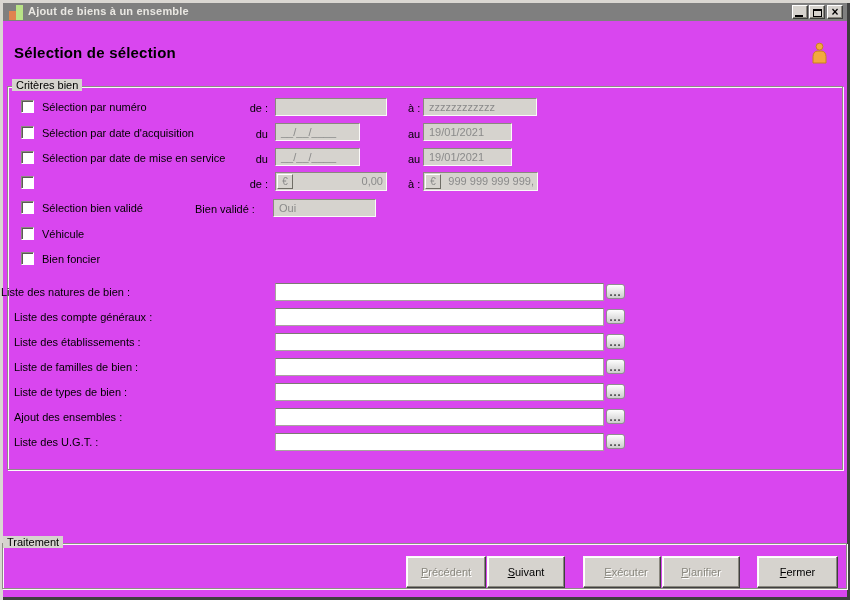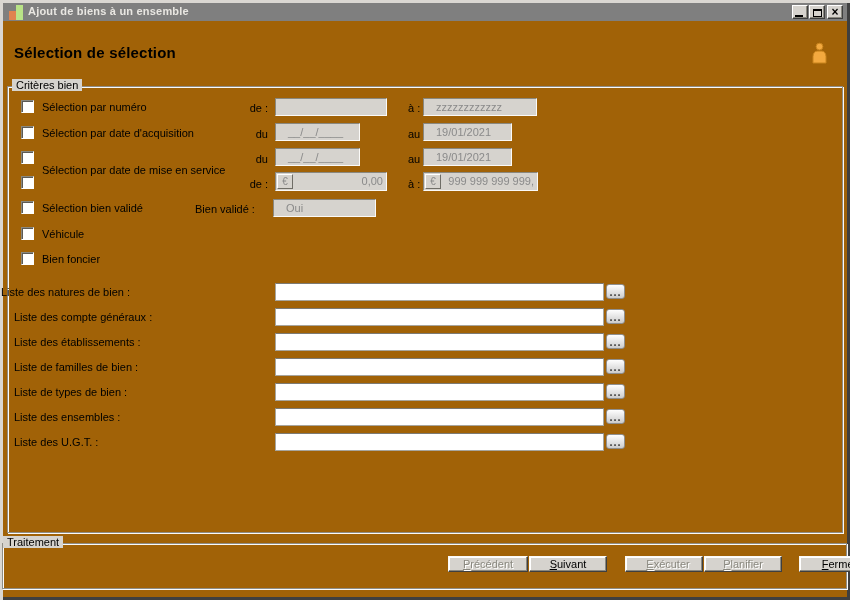--- a/index.html
+++ b/index.html
@@ -1,18 +1,18 @@
 <!DOCTYPE html>
 <html><head>
 <meta charset="utf-8">
 <style>
   html,body{margin:0;padding:0;background:#c0c0c0;}
   *{box-sizing:border-box;}
   .win{
-    position:relative;width:850px;height:600px;background:#a16207;
+    position:relative;width:850px;height:600px;background:#d946ef;
     font-family:"Liberation Sans","DejaVu Sans",sans-serif;font-size:11px;color:#000;
     box-shadow:inset 3px 3px 0 #dad7d2, inset -3px -3px 0 #3f3f3f;
     overflow:hidden;
   }
   
   .titlebar{position:absolute;left:3px;top:3px;width:844px;height:18px;background:#7f7f7f;}
   .titlebar .app-icon{position:absolute;left:5px;top:1px;width:16px;height:16px;}
   .app-icon .bar-orange{position:absolute;left:1px;top:7px;width:7px;height:9px;background:#e0834f;}
   .app-icon .bar-green{position:absolute;left:8px;top:1px;width:7px;height:15px;background:#b9e387;}
   .titlebar .wtitle{position:absolute;left:25px;top:2px;font-weight:bold;color:#e9e7e2;letter-spacing:.2px;white-space:nowrap;}
@@ -23,27 +23,27 @@
   
   .page-title{position:absolute;left:14px;top:44px;font-size:15px;font-weight:bold;letter-spacing:.2px;}
   .person{position:absolute;left:809px;top:42px;}
   
   .groupbox{position:absolute;border:1px solid #8f8d86;box-shadow:inset 1px 1px 0 #fbfaf8,1px 1px 0 #fbfaf8;}
   .legend{position:absolute;top:-8px;background:#d6d3ce;padding:0 4px;white-space:nowrap;}
   
   .cb{position:absolute;width:13px;height:13px;background:#fff;border:1px solid;border-color:#8a887f #fff #fff #8a887f;box-shadow:inset 1px 1px 0 #5c5a55;cursor:pointer;}
   .lbl{position:absolute;white-space:nowrap;}
   .lbl-r{text-align:right;}
-  .sunken{position:absolute;background:#d6d3ce;border:1px solid;border-color:#8a887f #fbfaf8 #fbfaf8 #8a887f;color:#8a8a8a;line-height:15px;padding:1px 12px;white-space:nowrap;overflow:hidden;}
+  .sunken{position:absolute;background:#d6d3ce;border:1px solid;border-color:#8a887f #fbfaf8 #fbfaf8 #8a887f;color:#8a8a8a;line-height:15px;padding:1px 5px;white-space:nowrap;overflow:hidden;}
   .money{display:flex;justify-content:space-between;align-items:center;padding:0 3px 0 1px;}
   .euro-btn{width:16px;height:15px;background:#d6d3ce;border:1px solid;border-color:#fff #6f6d66 #6f6d66 #fff;color:#8a8a8a;font-size:10px;line-height:13px;text-align:center;padding:0;cursor:pointer;}
   .listfield{position:absolute;background:#fff;border:1px solid;border-color:#7c7a74 #a7a59e #a7a59e #a7a59e;height:18px;cursor:text;}
   .dots-btn{position:absolute;width:19px;height:15px;border:1px solid #8f8f8f;border-radius:3px;background:linear-gradient(#fefefe,#cccccc);color:#3c3c3c;font-weight:bold;font-size:11px;line-height:6px;text-align:center;padding:0;cursor:pointer;letter-spacing:1px;}
   
-  .btn{position:absolute;height:16px;background:#d6d3ce;border:1px solid;border-color:#fbfaf8 #3f3f3f #3f3f3f #fbfaf8;box-shadow:inset -1px -1px 0 #8a887f,inset 1px 1px 0 #fff;font-family:inherit;font-size:11px;color:#000;text-align:center;padding:0;cursor:pointer;margin-left:42px;}
+  .btn{position:absolute;height:32px;background:#d6d3ce;border:1px solid;border-color:#fbfaf8 #3f3f3f #3f3f3f #fbfaf8;box-shadow:inset -1px -1px 0 #8a887f,inset 1px 1px 0 #fff;font-family:inherit;font-size:11px;color:#000;text-align:center;padding:0;cursor:pointer;}
   .btn.disabled{color:#8a887f;text-shadow:1px 1px 0 #fff;}
   .mn{text-decoration:underline;}
 </style>
 </head>
 <body>
 
 <div class="win">
 
   <div class="titlebar">
     <span class="app-icon">
@@ -63,40 +63,40 @@
   </div>
 
   <div class="page-title">Sélection de sélection</div>
   <span class="person">
     <svg width="21" height="22" viewBox="0 0 21 22">
       <circle cx="10.5" cy="4.6" r="3.4" fill="#f3a93f" stroke="#c8831c"></circle>
       <path d="M4 21 L4 14.5 Q4.3 9.6 8 9.1 L13 9.1 Q16.7 9.6 17 14.5 L17 21 Z" fill="#f3a93f" stroke="#c8831c"></path>
     </svg>
   </span>
 
-  <div class="groupbox" style="left:7px;top:86px;width:836px;height:447px;">
+  <div class="groupbox" style="left:7px;top:86px;width:836px;height:384px;">
     <span class="legend" style="left:4px;">Critères bien</span>
   </div>
 
   <span class="cb" style="left:21px;top:100px;"></span>
   <span class="lbl" style="left:42px;top:101px;">Sélection par numéro</span>
   <span class="lbl lbl-r" style="left:235px;top:102px;width:33px;">de :</span>
   <div class="sunken" style="left:275px;top:98px;width:112px;height:18px;"></div>
   <span class="lbl" style="left:408px;top:102px;">à :</span>
   <div class="sunken" style="left:423px;top:98px;width:114px;height:18px;">zzzzzzzzzzzz</div>
 
   <span class="cb" style="left:21px;top:126px;"></span>
   <span class="lbl" style="left:42px;top:127px;">Sélection par date d'acquisition</span>
   <span class="lbl lbl-r" style="left:235px;top:128px;width:33px;">du</span>
   <div class="sunken" style="left:275px;top:123px;width:85px;height:18px;">__/__/____</div>
   <span class="lbl" style="left:408px;top:128px;">au</span>
   <div class="sunken" style="left:423px;top:123px;width:89px;height:18px;">19/01/2021</div>
 
   <span class="cb" style="left:21px;top:151px;"></span>
-  <span class="lbl" style="left:42px;top:152px;margin-top:12px;">Sélection par date de mise en service</span>
+  <span class="lbl" style="left:42px;top:152px;">Sélection par date de mise en service</span>
   <span class="lbl lbl-r" style="left:235px;top:153px;width:33px;">du</span>
   <div class="sunken" style="left:275px;top:148px;width:85px;height:18px;">__/__/____</div>
   <span class="lbl" style="left:408px;top:153px;">au</span>
   <div class="sunken" style="left:423px;top:148px;width:89px;height:18px;">19/01/2021</div>
 
   <span class="cb" style="left:21px;top:176px;"></span>
   <span class="lbl lbl-r" style="left:235px;top:178px;width:33px;">de :</span>
   <div class="sunken money" style="left:275px;top:172px;width:112px;height:19px;">
     <button class="euro-btn">€</button>
     <span>0,00</span>
@@ -131,21 +131,21 @@
   <button class="dots-btn" style="left:606px;top:334px;"><span>...</span></button>
 
   <span class="lbl" style="left:14px;top:361px;">Liste de familles de bien :</span>
   <div class="listfield" style="left:275px;top:358px;width:329px;"></div>
   <button class="dots-btn" style="left:606px;top:359px;"><span>...</span></button>
 
   <span class="lbl" style="left:14px;top:386px;">Liste de types de bien :</span>
   <div class="listfield" style="left:275px;top:383px;width:329px;"></div>
   <button class="dots-btn" style="left:606px;top:384px;"><span>...</span></button>
 
-  <span class="lbl" style="left:14px;top:411px;">Liste des ensembles :</span>
+  <span class="lbl" style="left:14px;top:411px;">Ajout des ensembles :</span>
   <div class="listfield" style="left:275px;top:408px;width:329px;"></div>
   <button class="dots-btn" style="left:606px;top:409px;"><span>...</span></button>
 
   <span class="lbl" style="left:14px;top:436px;">Liste des U.G.T. :</span>
   <div class="listfield" style="left:275px;top:433px;width:329px;"></div>
   <button class="dots-btn" style="left:606px;top:434px;"><span>...</span></button>
 
   <div class="groupbox" style="left:2px;top:543px;width:845px;height:46px;">
     <span class="legend" style="left:0px;">Traitement</span>
   </div>

